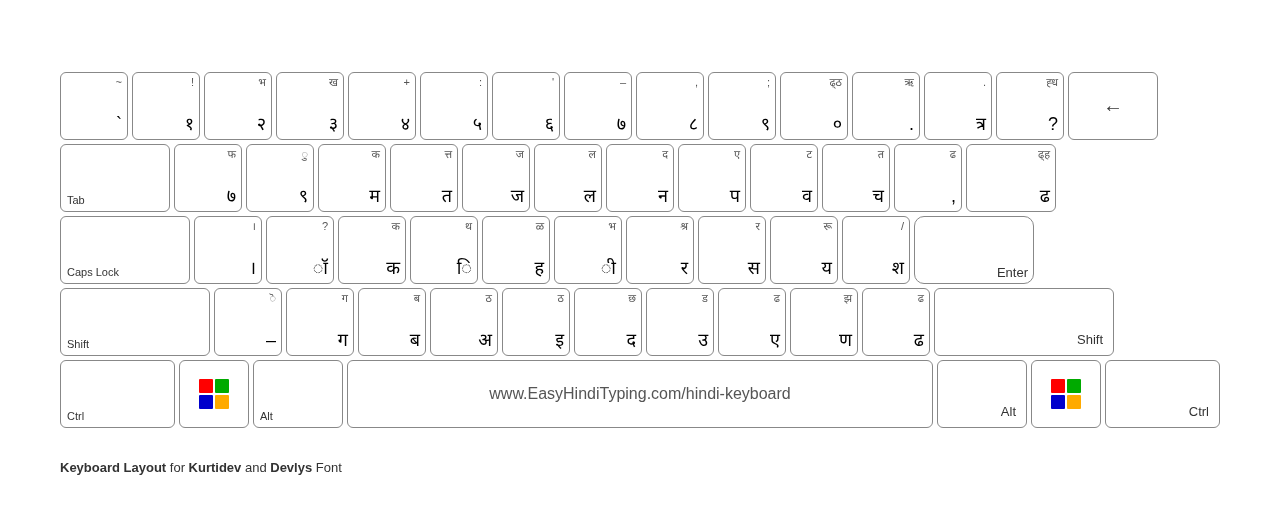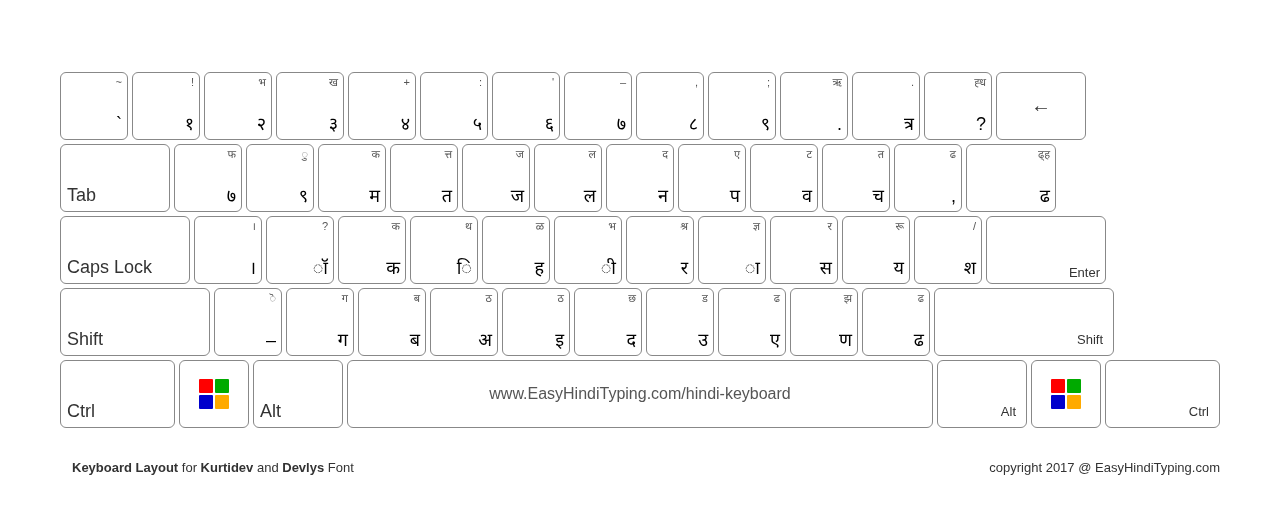--- a/index.html
+++ b/index.html
@@ -44,29 +44,29 @@
       line-height: 1.2;
       text-align: right;
     }
     .key .bottom {
       font-size: 18px;
       color: #000;
       line-height: 1.2;
       text-align: right;
     }
     .key .label {
-      font-size: 18px;
+      font-size: 11px;
       color: #333;
       position: absolute;
       bottom: 5px;
       left: 6px;
     }
     .key.wide-tab { min-width: 110px; }
     .key.wide-caps { min-width: 130px; }
-    .key.wide-enter { min-width: 120px; text-align: center; justify-content: flex-end; align-items: flex-end; }
+    .key.wide-enter { min-width: 120px; text-align: center; justify-content: flex-end; align-items: flex-end; border-radius: 10px; }
     .key.wide-shift-l { min-width: 150px; }
     .key.wide-shift-r { min-width: 180px; }
     .key.wide-backspace { min-width: 90px; align-items: center; justify-content: center; }
     .key.wide-ctrl { min-width: 115px; }
     .key.wide-win { min-width: 70px; align-items: center; justify-content: center; }
     .key.wide-alt { min-width: 90px; }
     .key.wide-space { flex: 1; align-items: center; justify-content: center; }
     .key.wide-alt2 { min-width: 90px; }
     .key.wide-ctrl2 { min-width: 115px; }
     .key-enter-label { font-size: 13px; color: #333; }
@@ -74,21 +74,20 @@
     .footer {
       display: flex;
       justify-content: space-between;
       width: 100%;
       padding: 4px 60px;
       margin-top: 4px;
     }
     .footer-left {
       font-size: 13px;
       color: #333;
-      margin-left: 12px;
     }
     .footer-left b {
       font-weight: bold;
     }
     .footer-right {
       font-size: 13px;
       color: #333;
     }
     .win-icon {
       width: 30px;
@@ -154,20 +153,24 @@
     </div>
     <div class="key">
       <div class="top">,</div>
       <div class="bottom">८</div>
     </div>
     <div class="key">
       <div class="top">;</div>
       <div class="bottom">९</div>
     </div>
     <div class="key">
+      <div class="top">ढ्ठ</div>
+      <div class="bottom">०</div>
+    </div>
+    <div class="key">
       <div class="top">ऋ</div>
       <div class="bottom">.</div>
     </div>
     <div class="key">
       <div class="top">.</div>
       <div class="bottom">त्र</div>
     </div>
     <div class="key">
       <div class="top">ह्ध</div>
       <div class="bottom">?</div>
@@ -255,24 +258,20 @@
       <div class="top">ळ</div>
       <div class="bottom">ह</div>
     </div>
     <div class="key">
       <div class="top">भ</div>
       <div class="bottom">ी</div>
     </div>
     <div class="key">
       <div class="top">श्र</div>
       <div class="bottom">र</div>
-    </div>
-    <div class="key">
-      <div class="top">ज्ञ</div>
-      <div class="bottom">ा</div>
     </div>
     <div class="key">
       <div class="top">र</div>
       <div class="bottom">स</div>
     </div>
     <div class="key">
       <div class="top">रू</div>
       <div class="bottom">य</div>
     </div>
     <div class="key">
@@ -365,14 +364,13 @@
     <div class="key wide-ctrl2" style="align-items:flex-end; justify-content:flex-end;">
       <span style="font-size:13px;color:#333;margin:5px;">Ctrl</span>
     </div>
   </div>
 </div>
 
 <div class="footer">
   <div class="footer-left">
     <b>Keyboard Layout</b> for <b>Kurtidev</b> and <b>Devlys</b> Font
   </div>
-  <div class="footer-right">copyright 2017 @ EasyHindiTyping.com</div>
 </div>
 
 </body></html>

